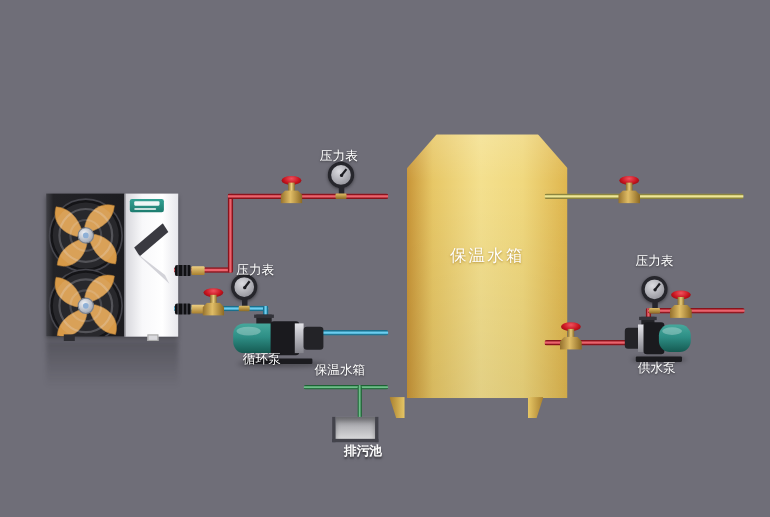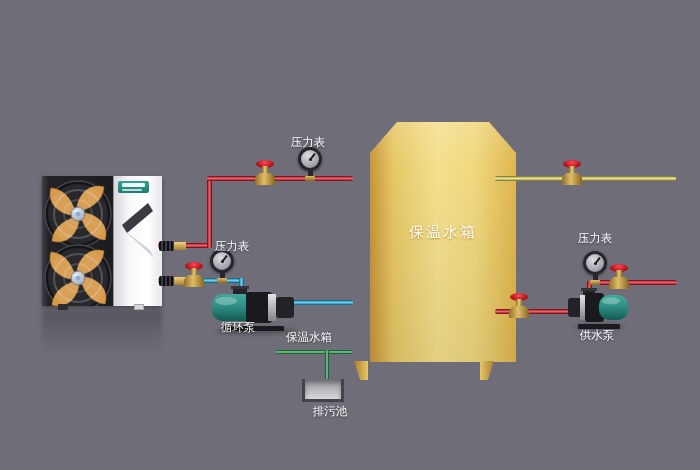--- a/index.html
+++ b/index.html
@@ -266,15 +266,15 @@
     <rect x="33" y="9" width="29" height="25" rx="10" fill="url(#tg2)"></rect>
     <ellipse cx="45" cy="15" rx="9" ry="3.5" fill="rgba(255,255,255,.28)"></ellipse>
   </svg>
 
   <div class="lbl" style="left:308px;top:136px;">压力表</div>
   <div class="lbl" style="left:232px;top:240px;">压力表</div>
   <div class="lbl" style="left:595px;top:232px;">压力表</div>
   <div class="lbl" style="left:238px;top:321px;">循环泵</div>
   <div class="lbl" style="left:597px;top:329px;">供水泵</div>
   <div class="lbl" style="left:309px;top:331px;">保温水箱</div>
-  <div class="lbl" style="left:330px;top:405px;">排污池</div>
+  <div class="lbl" style="left:330px;top:405px;font-weight:bold;">排污池</div>
 
 </div>
 
 </body></html>

